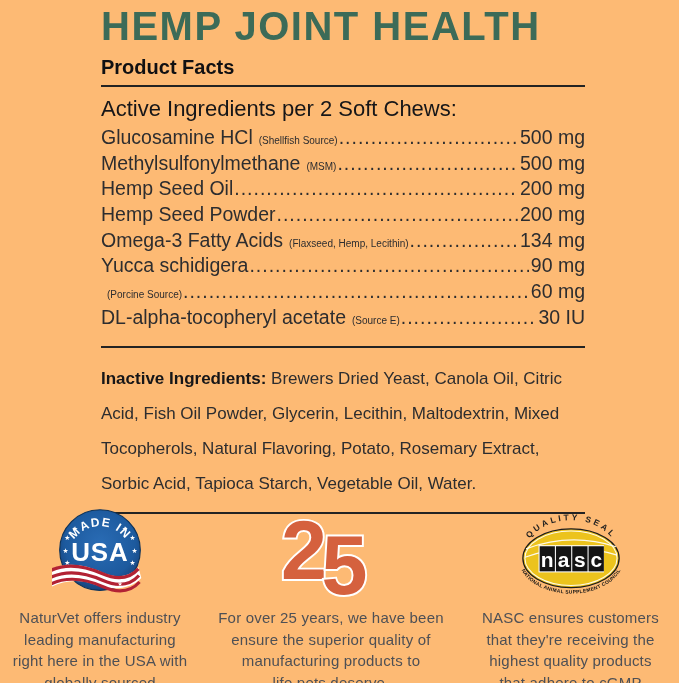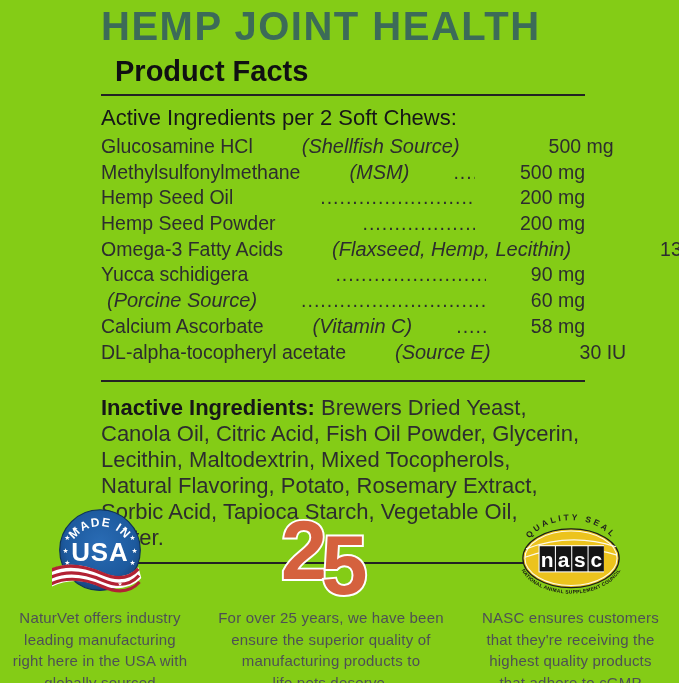--- a/index.html
+++ b/index.html
@@ -1,31 +1,31 @@
 <!DOCTYPE html>
 <html><head>
 <meta charset="utf-8">
 <style>
   html,body{margin:0;padding:0;background:#fff;}
-  .page{position:relative;width:679px;height:683px;background:#84cc16;overflow:hidden;
+  .page{position:relative;width:679px;height:683px;background:#fdba74;overflow:hidden;
         font-family:"Liberation Sans", sans-serif;color:#2d2d2f;}
   .facts{position:absolute;left:101px;top:0;width:484px;}
   .title{margin:6px 0 0 0;font-size:40px;line-height:1;font-weight:bold;
          letter-spacing:1.5px;color:#3c6b58;}
-  .subtitle{margin:11px 0 0 14px;font-size:29px;line-height:1;font-weight:bold;color:#101012;}
+  .subtitle{margin:11px 0 0 0;font-size:20px;line-height:1;font-weight:bold;color:#101012;}
   .rule{border:none;border-top:2px solid #232323;margin:8px 0 0 0;}
   .active-heading{margin:11px 0 0 0;font-size:22px;line-height:1;font-weight:normal;color:#161618;}
   .rows{margin-top:6px;}
-  .ing-row{display:flex;align-items:baseline;height:25.7px;font-size:19.5px;white-space:nowrap;gap:43px;}
-  .note{font-size:20px;font-style:italic;}
+  .ing-row{display:flex;align-items:baseline;height:25.7px;font-size:19.5px;white-space:nowrap;}
+  .note{font-size:10px;}
   .note:not(:empty){margin-left:6px;}
   .dots{flex:1;overflow:hidden;white-space:nowrap;letter-spacing:1px;margin:0 2px 0 1px;}
   .dots::after{content:"..........................................................................................";}
   .val{white-space:nowrap;}
-  .inactive{margin:13px 0 0 0;font-size:22px;line-height:26px;color:#2d2d2f;}
+  .inactive{margin:13px 0 0 0;font-size:17px;line-height:35px;color:#2d2d2f;}
   .inactive b{color:#161618;}
   .footer{position:absolute;left:0;top:506px;width:679px;display:flex;}
   .fcol{display:flex;flex-direction:column;align-items:center;}
   .fcol1{width:200px;}
   .fcol2{width:262px;}
   .fcol3{width:217px;}
   .badge-area{height:92px;display:flex;align-items:center;justify-content:center;}
   .caption{margin-top:9px;text-align:center;font-size:15px;line-height:21.5px;
            color:#4e5055;letter-spacing:0.2px;}
 </style>
@@ -73,26 +73,20 @@
       <div class="ing-row">
         <span>Yucca schidigera</span>
         <span class="note"></span>
         <span class="dots"></span>
         <span class="val">90 mg</span>
       </div>
       <div class="ing-row">
         <span class="note">(Porcine Source)</span>
         <span class="dots"></span>
         <span class="val">60 mg</span>
-      </div>
-      <div class="ing-row">
-        <span>Calcium Ascorbate</span>
-        <span class="note">(Vitamin C)</span>
-        <span class="dots"></span>
-        <span class="val">58 mg</span>
       </div>
       <div class="ing-row">
         <span>DL-alpha-tocopheryl acetate</span>
         <span class="note">(Source E)</span>
         <span class="dots"></span>
         <span class="val">30 IU</span>
       </div>
     </div>
 
     <hr class="rule" style="margin-top:14px;">

